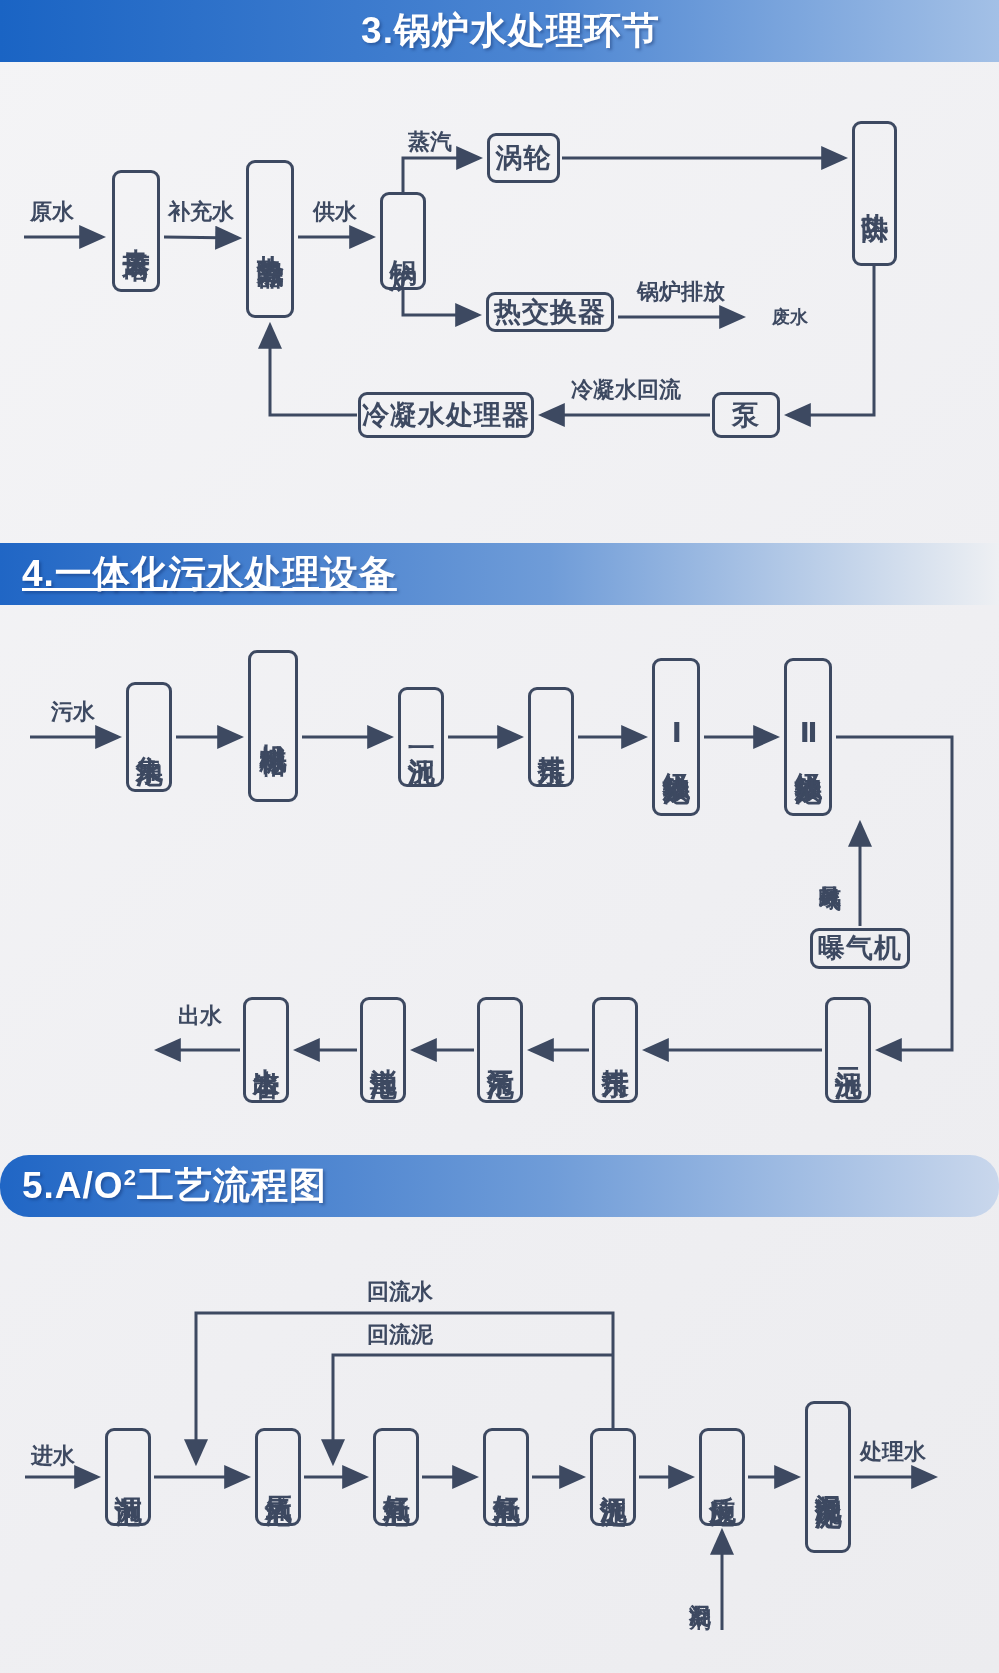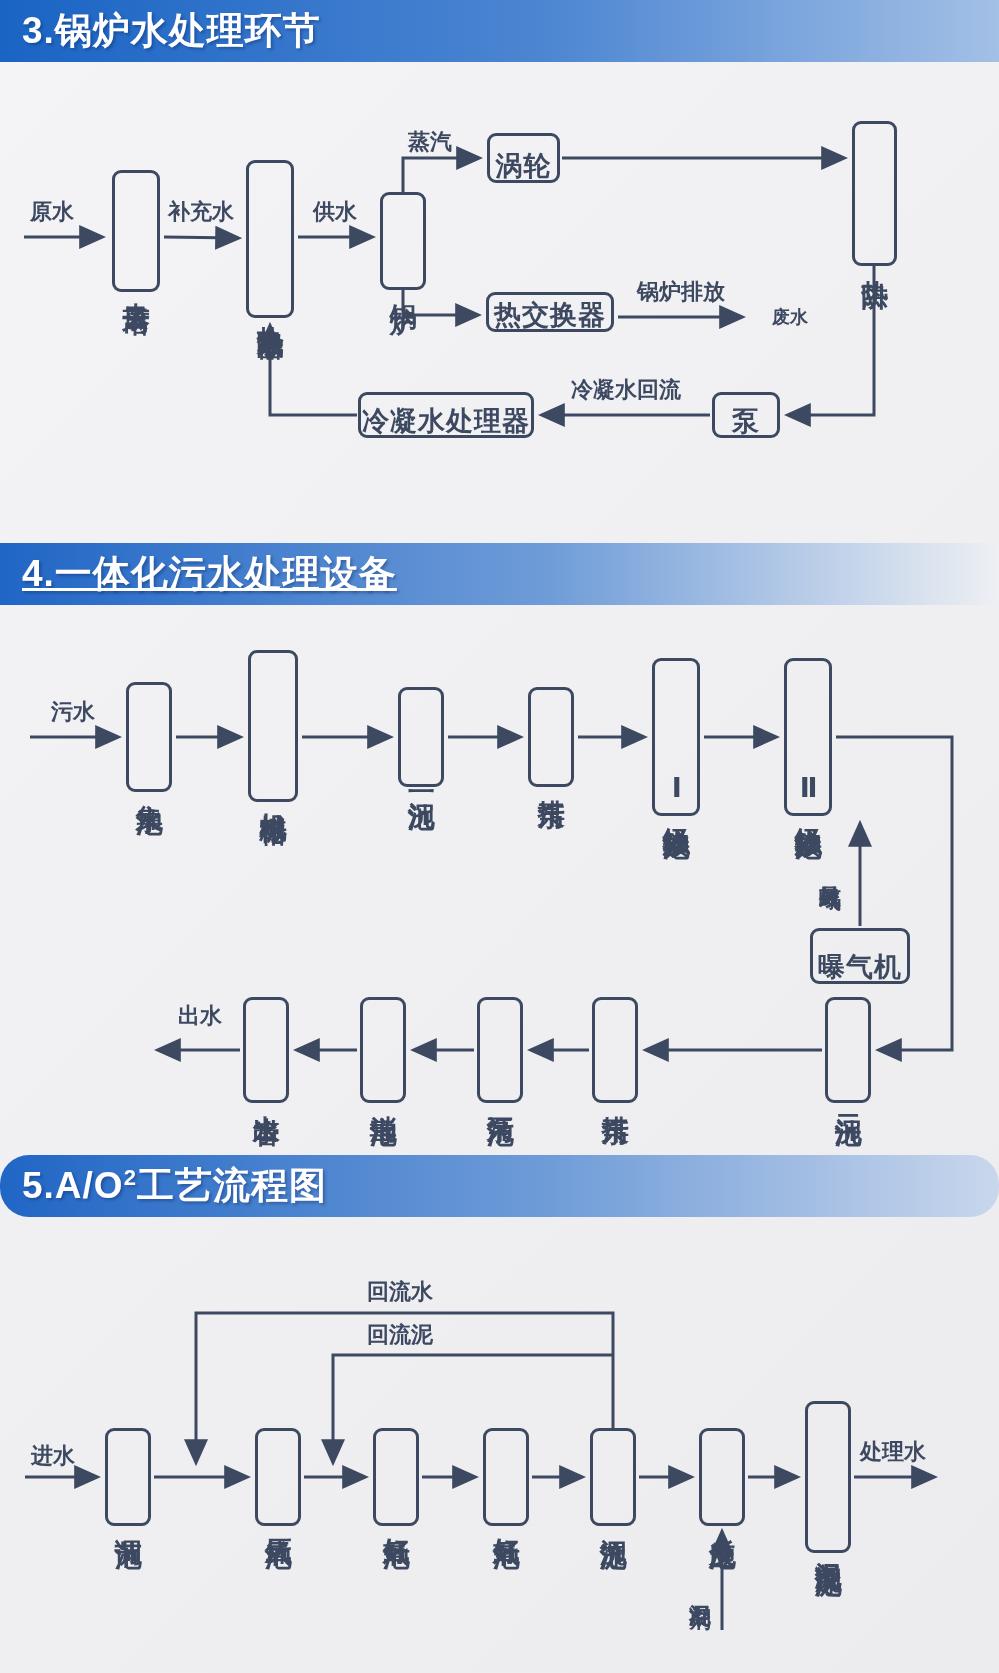--- a/index.html
+++ b/index.html
@@ -10,28 +10,28 @@
     color:#3d4961;
   }
   .hdr{
     position:absolute;left:0;width:999px;height:62px;
     display:flex;align-items:center;
     color:#ffffff;font-size:37px;font-weight:bold;
     padding-left:22px;box-sizing:border-box;
     text-shadow:2px 2px 3px rgba(10,30,80,.35);
     letter-spacing:1px;
   }
-  .hdr1{top:0;background:linear-gradient(90deg,#1a64c4 0%,#4d86d2 55%,#a3c0e6 100%);}
+  .hdr1{top:0;background:linear-gradient(90deg,#1a64c4 0%,#4d86d2 55%,#a3c0e6 100%);justify-content:center;}
   .hdr2{top:543px;background:linear-gradient(90deg,#2066c5 0%,#6f9cd8 55%,#eef0f3 100%);text-decoration:underline;}
   .hdr3{top:1155px;background:linear-gradient(90deg,#2066c5 0%,#6f9cd8 55%,#c9d7ec 100%);border-radius:29px;}
   .hdr sup{font-size:22px;vertical-align:super;line-height:0;}
   .node{
     position:absolute;box-sizing:border-box;
     border:3px solid #3d4961;border-radius:9px;
-    display:flex;align-items:flex-end;justify-content:center;
+    display:flex;align-items:center;justify-content:center;
     font-size:27px;font-weight:600;line-height:1.05;
     background:transparent;
   }
   .node.v span{writing-mode:vertical-rl;text-orientation:upright;letter-spacing:2px;}
   .node.h span{white-space:nowrap;letter-spacing:1px;}
   .lbl{
     position:absolute;transform:translate(-50%,-50%);
     font-size:22px;font-weight:600;white-space:nowrap;
   }
   .lbl.v{writing-mode:vertical-rl;text-orientation:upright;letter-spacing:1px;}
@@ -143,21 +143,21 @@
   </div>
 <div class="node v" style="left:528px;top:687px;width:46px;height:100px">
     <span>排污泵</span>
   </div>
 <div class="node v" style="left:652px;top:658px;width:48px;height:158px">
     <span>Ⅰ级接触池</span>
   </div>
 <div class="node v" style="left:784px;top:658px;width:48px;height:158px">
     <span>Ⅱ级接触池</span>
   </div>
-<div class="node h" style="left:810px;top:928px;width:100px;height:56px">
+<div class="node h" style="left:810px;top:928px;width:100px;height:41px">
     <span>曝气机</span>
   </div>
 <div class="node v" style="left:825px;top:997px;width:46px;height:106px">
     <span>二沉池</span>
   </div>
 <div class="node v" style="left:592px;top:997px;width:46px;height:106px">
     <span>排污泵</span>
   </div>
 <div class="node v" style="left:477px;top:997px;width:46px;height:106px">
     <span>污泵池</span>

